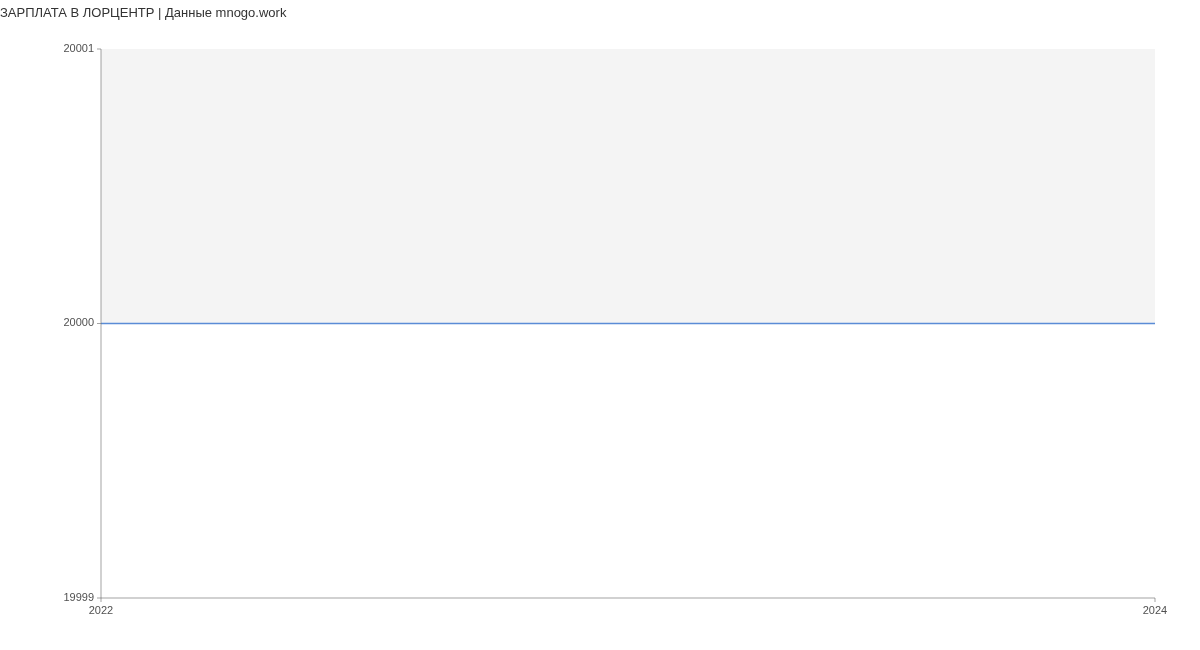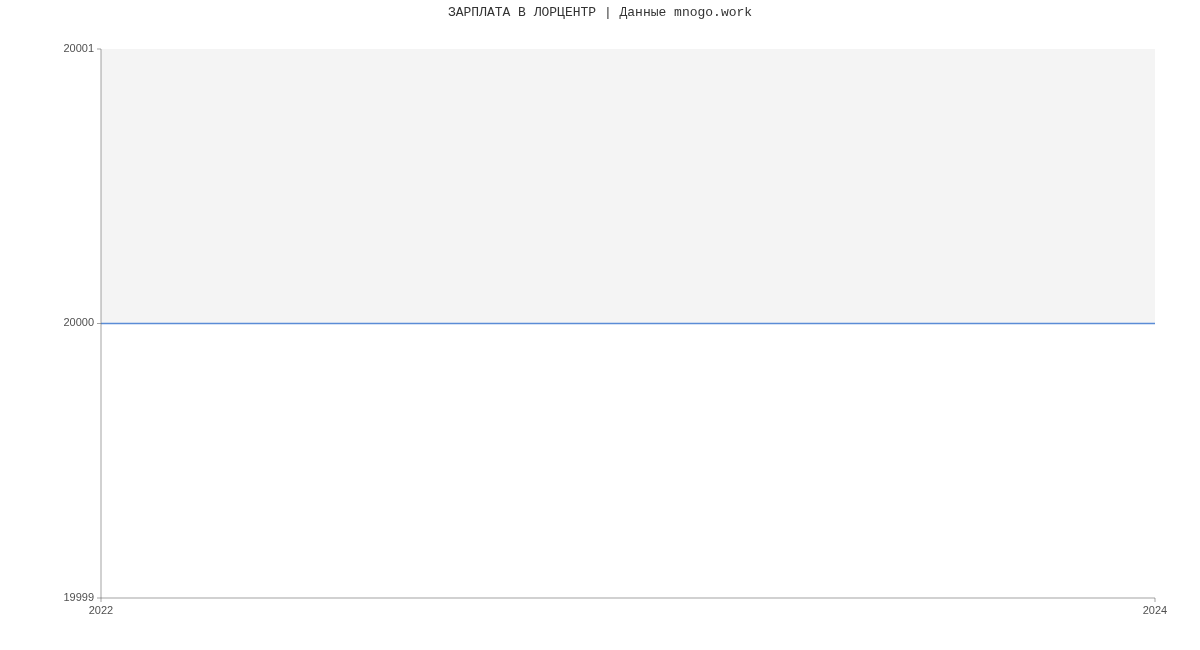--- a/index.html
+++ b/index.html
@@ -8,24 +8,23 @@
       height: 650px;
       background: #ffffff;
       font-family: "Segoe UI", Arial, sans-serif;
       position: relative;
     }
     .title {
       position: absolute;
       top: 5px;
       left: 0;
       right: 0;
-      text-align: center;
+      text-align: left;
       font-size: 13px;
       color: #333;
-      font-family: Liberation Mono, monospace;
     }
     svg.chart {
       position: absolute;
       top: 0;
       left: 0;
     }
     .axis text {
       font-size: 11px;
       fill: #505050;
       font-family: "Segoe UI", Arial, sans-serif;

